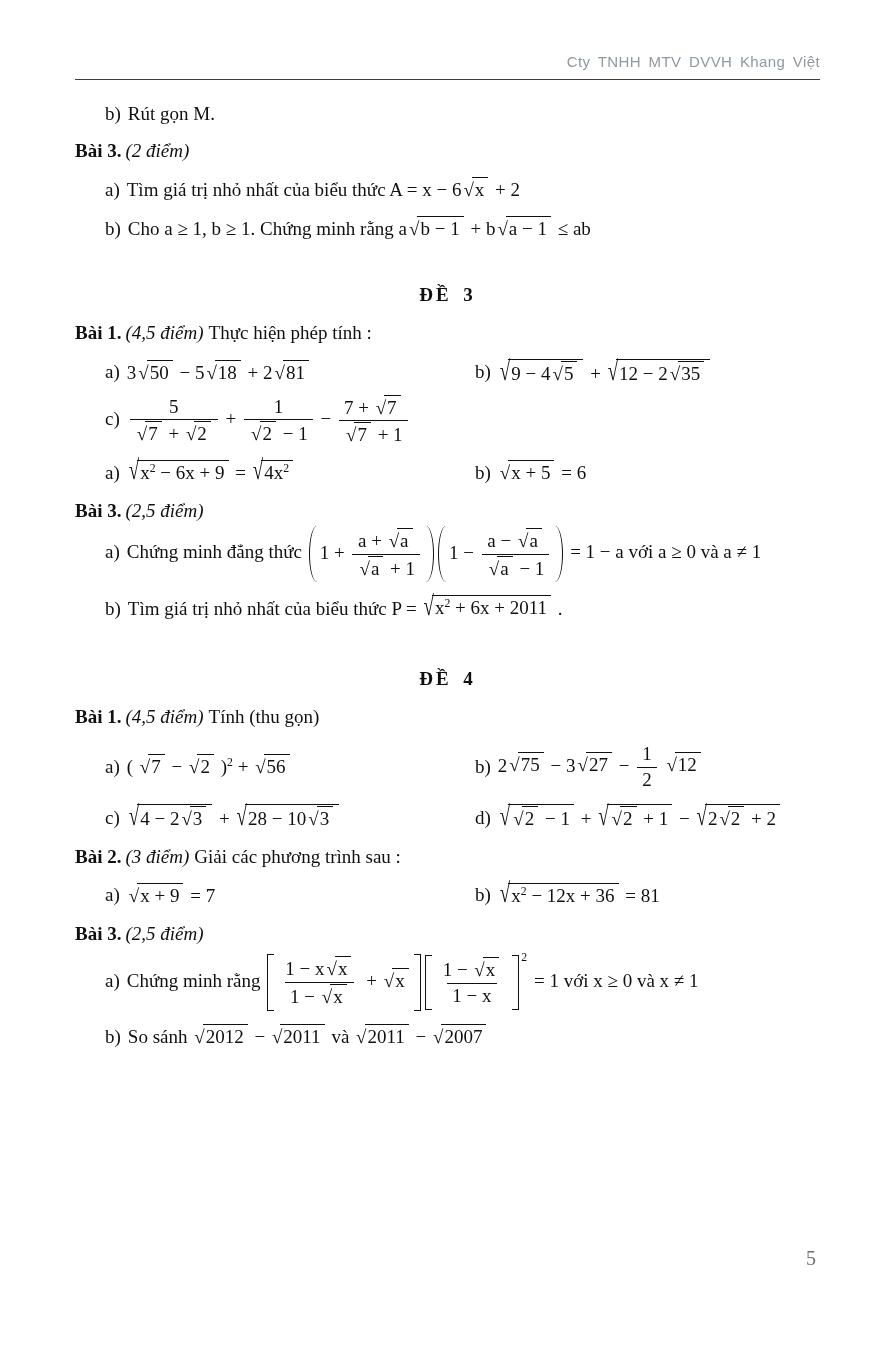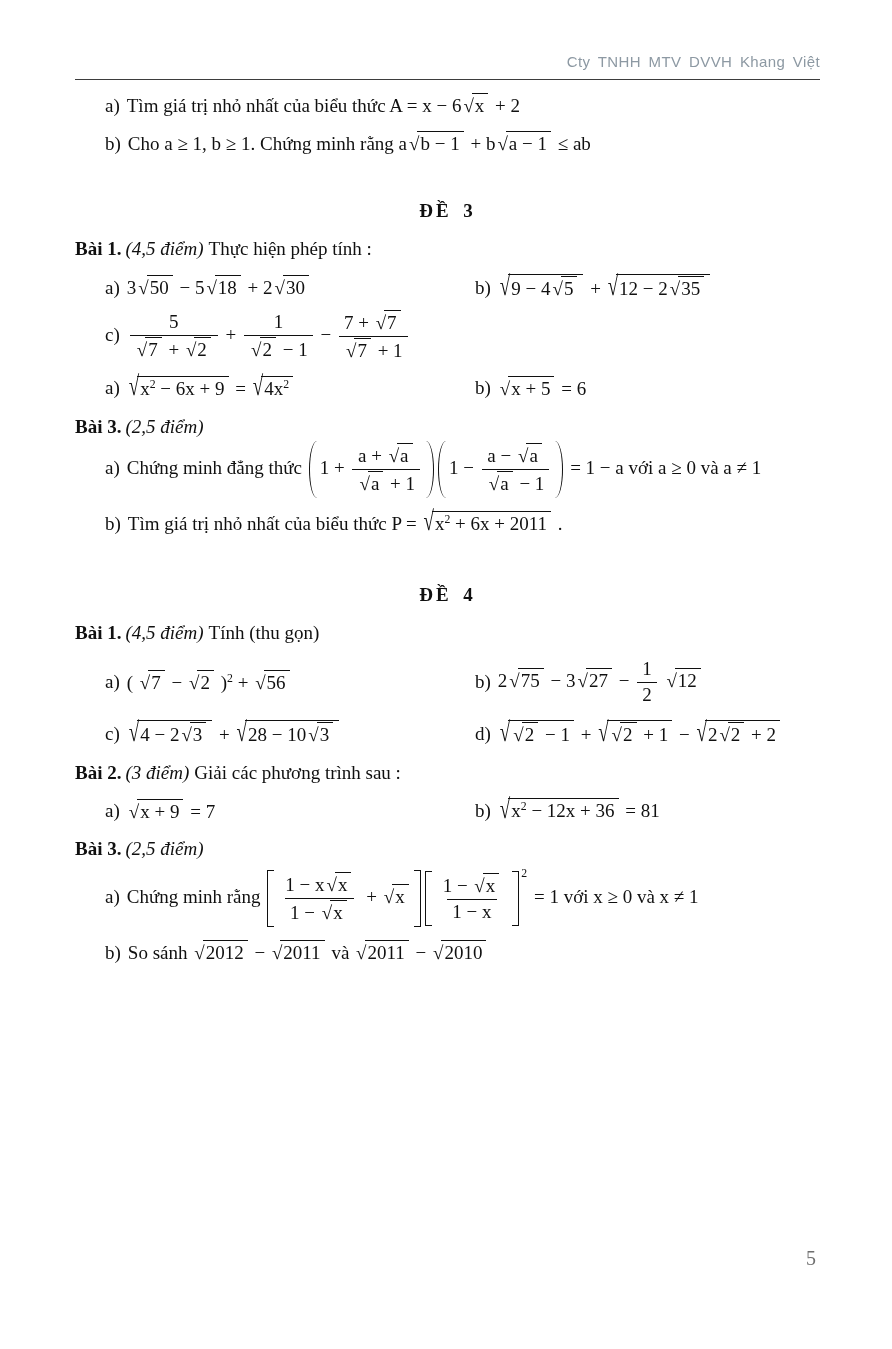--- a/index.html
+++ b/index.html
@@ -66,21 +66,27 @@
 <body>
 
 <div class="page">
   <div class="content">
 
     <div class="hdr">
       <span class="company">Cty TNHH MTV DVVH Khang Việt</span>
       <div class="hdr-rule"></div>
     </div>
 
-
+    <div class="line indent" style="margin-top:22px;">
+      <span class="lbl">b)</span><span>Rút gọn M.</span>
+    </div>
+
+    <div class="line bai">
+      <b>Bài 3.</b><i>(2 điểm)</i>
+    </div>
     <div class="line indent math">
       <span class="lbl">a)</span><span>Tìm giá trị nhỏ nhất của biểu thức A = x − 6<span class="msqrt">
             <span class="msign">√</span>
             <span class="mrad">x</span>
           </span> + 2</span>
     </div>
     <div class="line indent math">
       <span class="lbl">b)</span><span>Cho a ≥ 1, b ≥ 1. Chứng minh rằng  a<span class="msqrt">
             <span class="msign">√</span>
             <span class="mrad">b − 1</span>
@@ -99,21 +105,21 @@
       <div class="cell c1">
         <span class="lbl">a)</span>
           <span>3<span class="msqrt">
               <span class="msign">√</span>
               <span class="mrad">50</span>
             </span> − 5<span class="msqrt">
               <span class="msign">√</span>
               <span class="mrad">18</span>
             </span> + 2<span class="msqrt">
               <span class="msign">√</span>
-              <span class="mrad">30</span>
+              <span class="mrad">81</span>
             </span></span>
       </div>
       <div class="cell">
         <span class="lbl">b)</span>
           <span><span class="msqrt">
               <span class="msign tall">√</span>
               <span class="mrad">9 − 4<span class="msqrt">
                   <span class="msign">√</span>
                   <span class="mrad">5</span>
                 </span></span>
@@ -348,20 +354,20 @@
             <span class="msign">√</span>
             <span class="mrad">2012</span>
           </span> − <span class="msqrt">
             <span class="msign">√</span>
             <span class="mrad">2011</span>
           </span> và <span class="msqrt">
             <span class="msign">√</span>
             <span class="mrad">2011</span>
           </span> − <span class="msqrt">
             <span class="msign">√</span>
-            <span class="mrad">2010</span>
+            <span class="mrad">2007</span>
           </span></span>
     </div>
 
   </div>
 
   <div class="pagenum">5</div>
 </div>
 
 </body></html>

